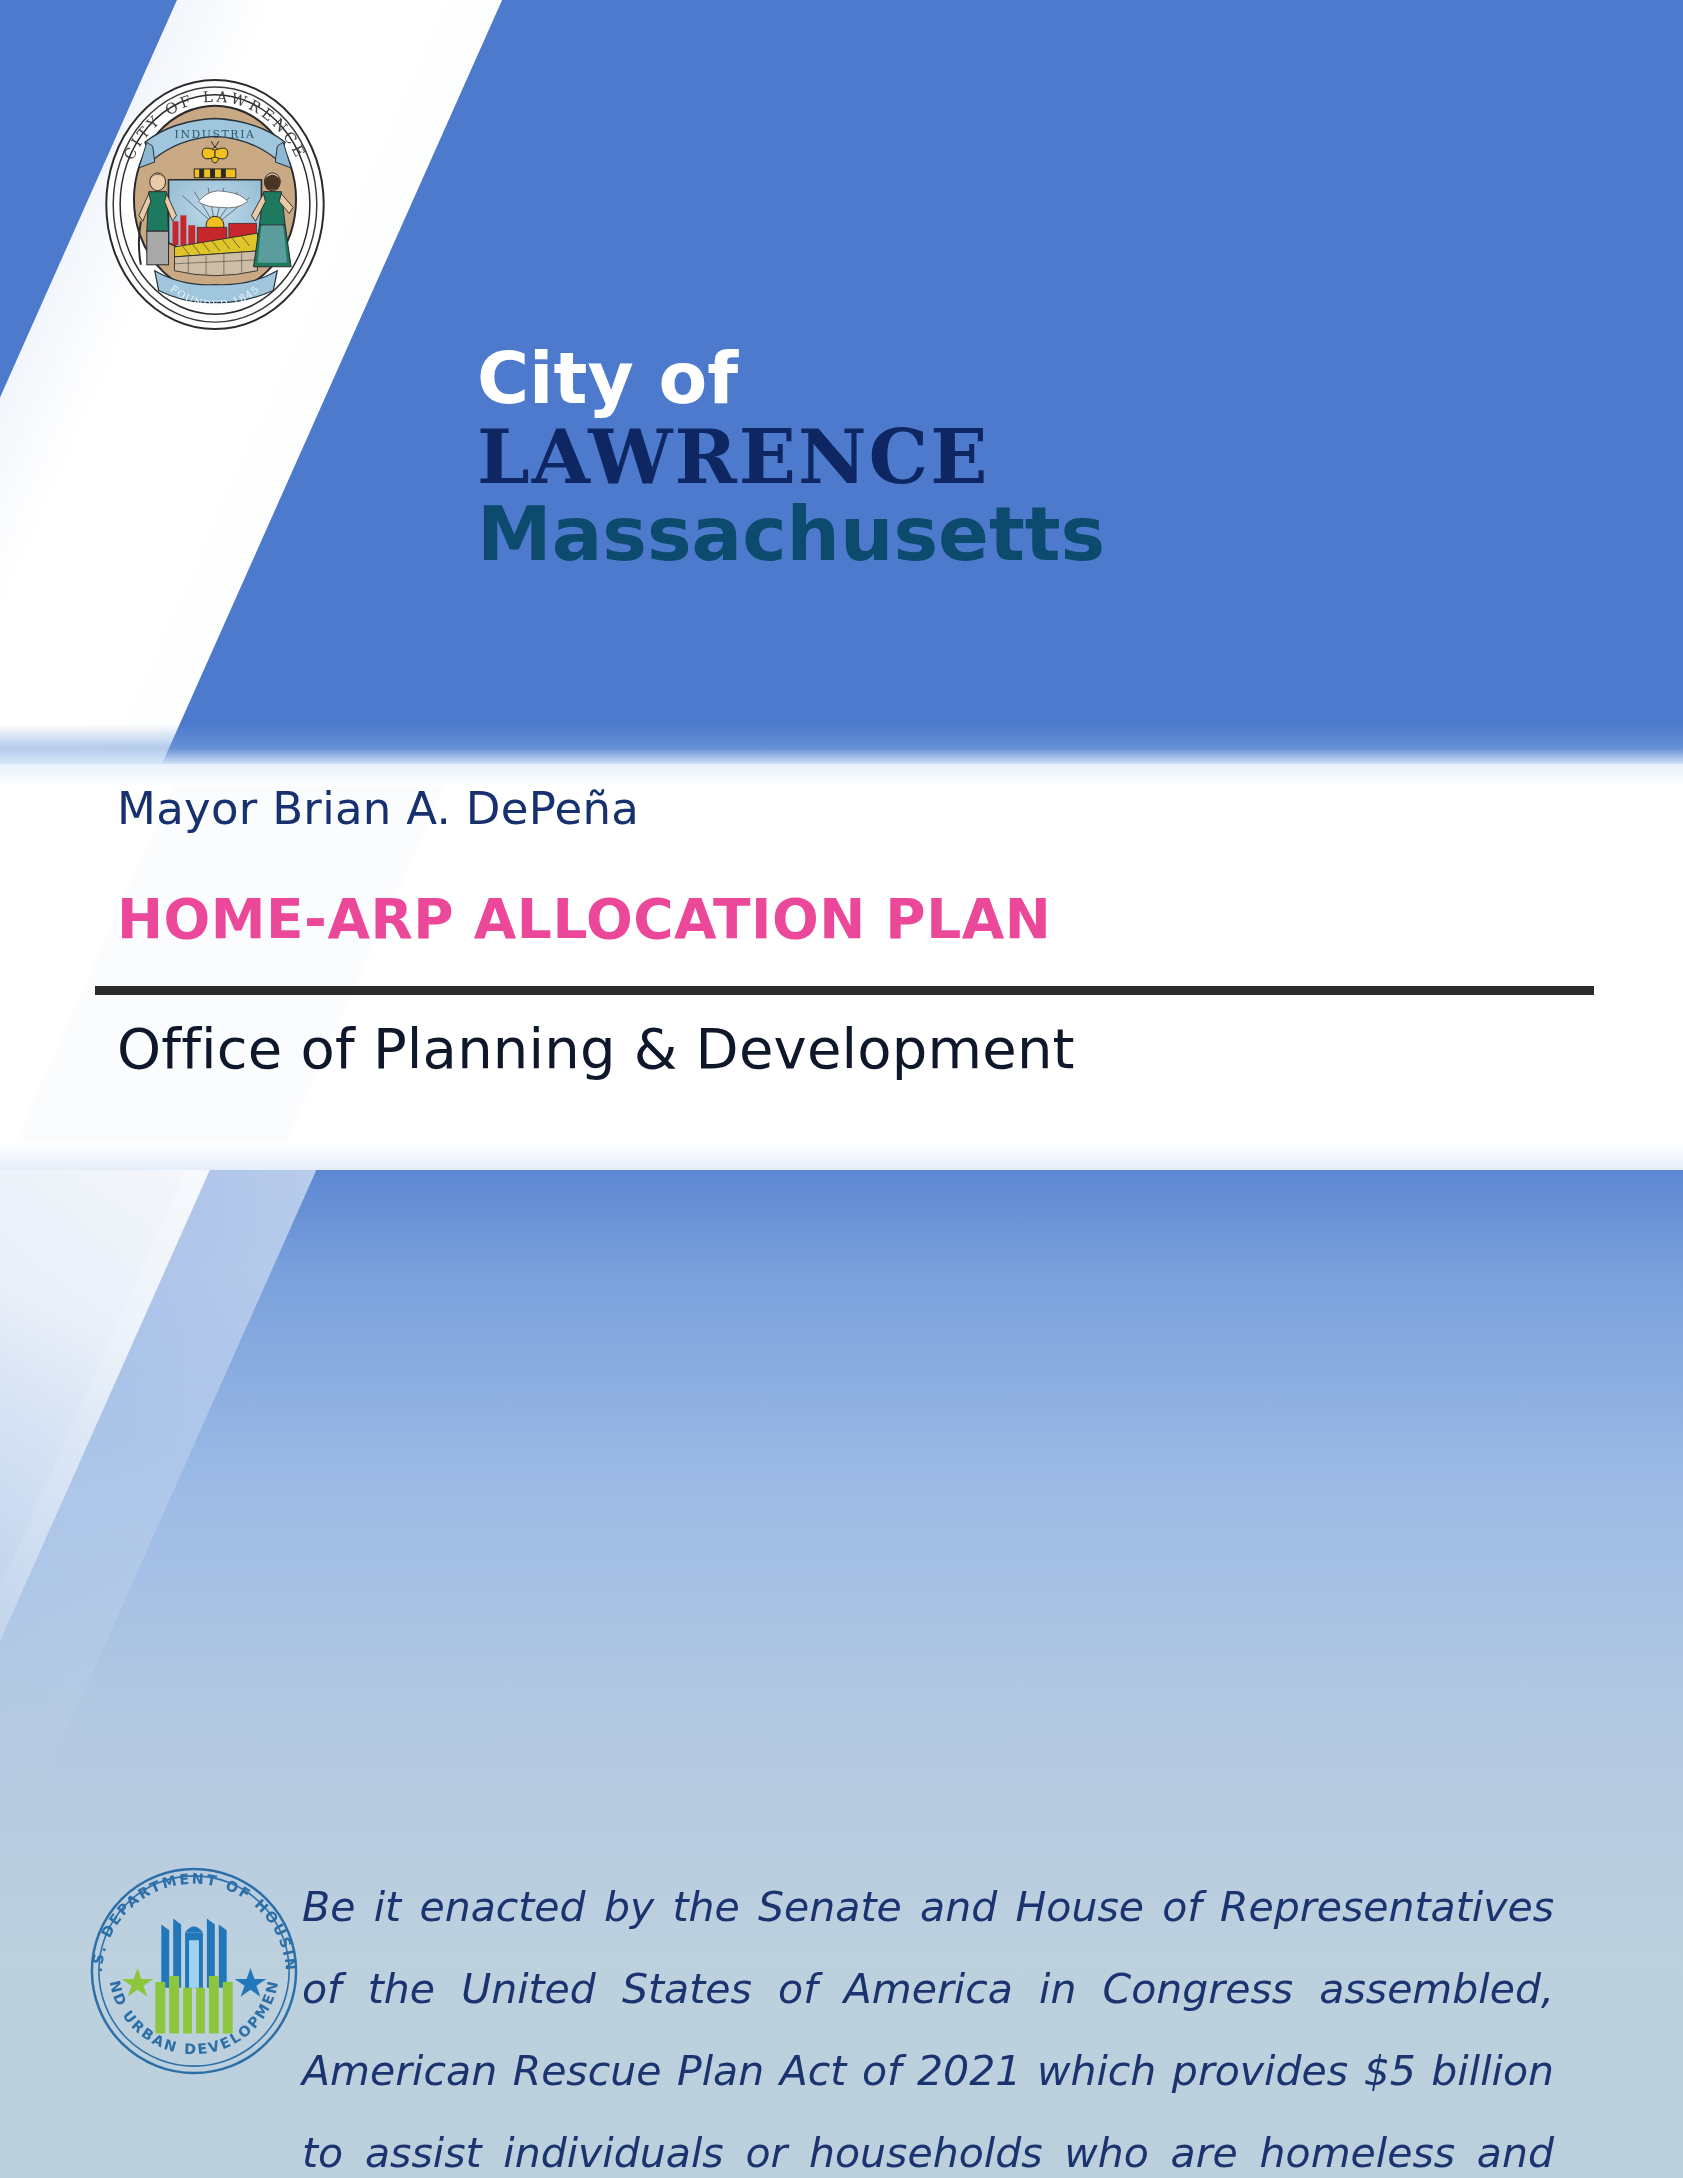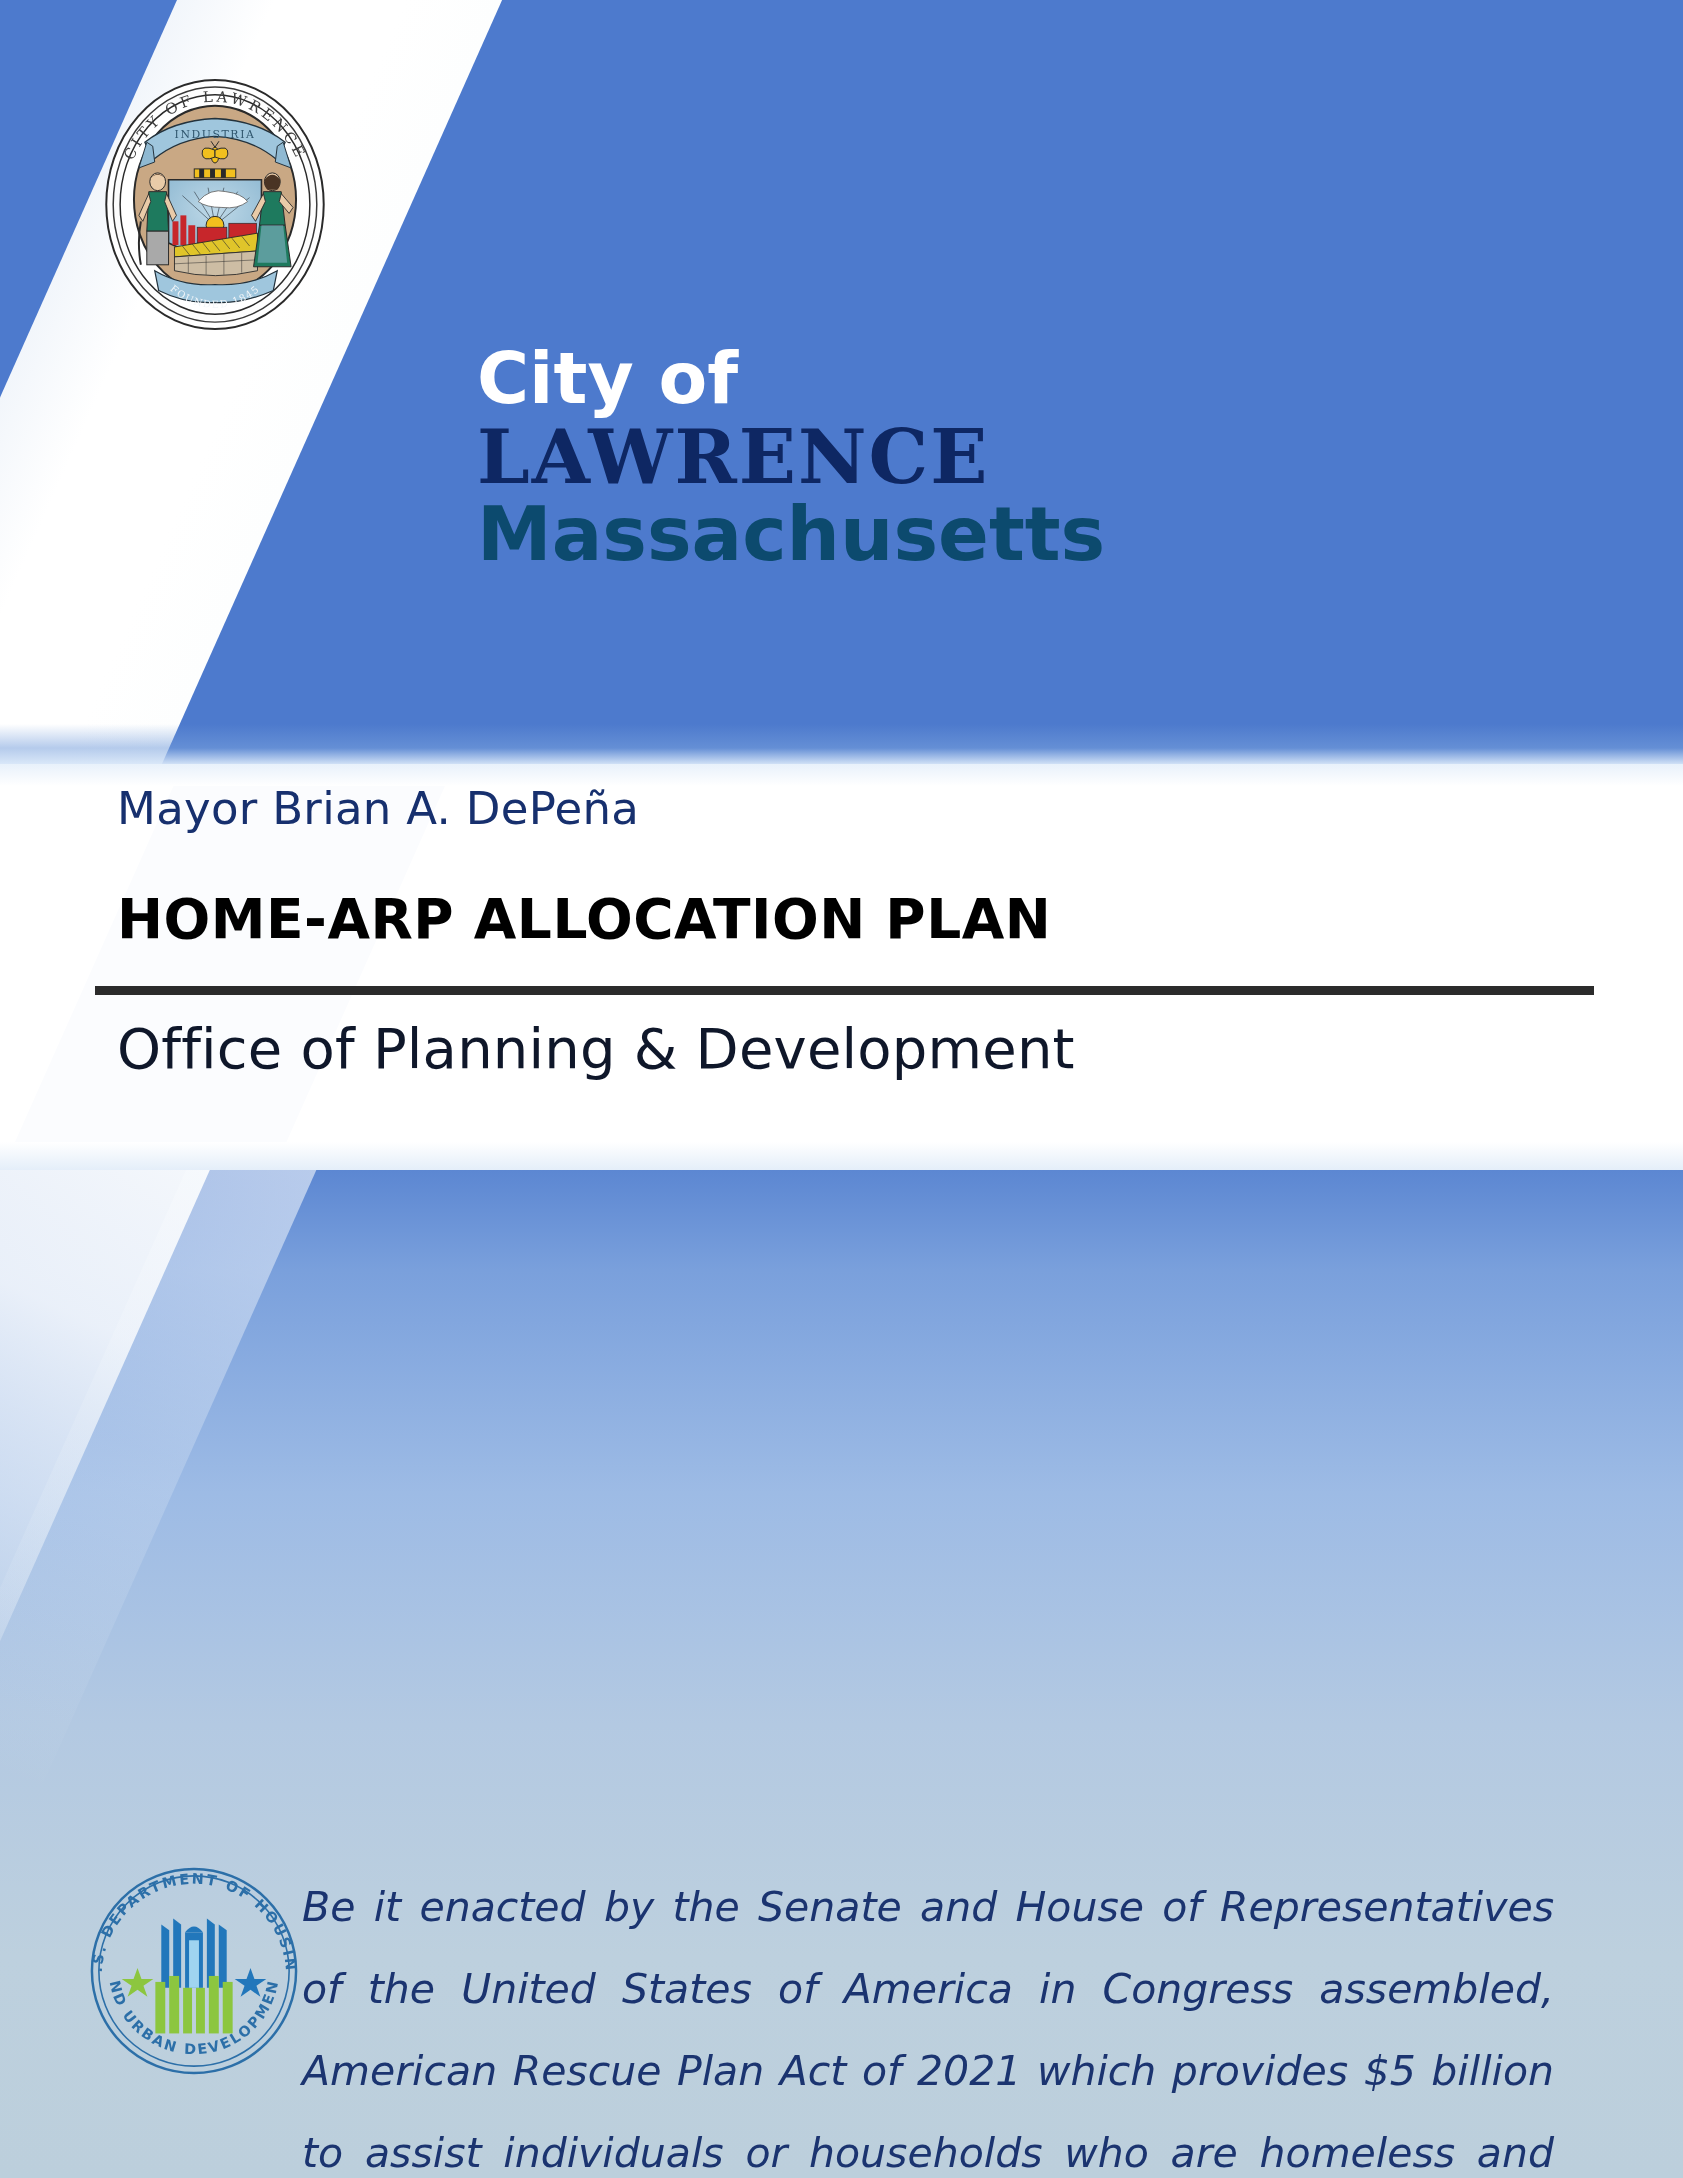--- a/index.html
+++ b/index.html
@@ -142,21 +142,21 @@
     letter-spacing: 0.3px;
     white-space: nowrap;
   }
   .main-heading {
     position: absolute;
     left: 117px;
     top: 887px;
     font-family: "DejaVu Sans", sans-serif;
     font-weight: bold;
     font-size: 55px;
-    color: #000000;
+    color: #ec4899;
     letter-spacing: 0.5px;
     white-space: nowrap;
   }
   .rule {
     position: absolute;
     left: 95px;
     top: 986px;
     width: 1499px;
     height: 9px;
     background: #2B2B2B;

